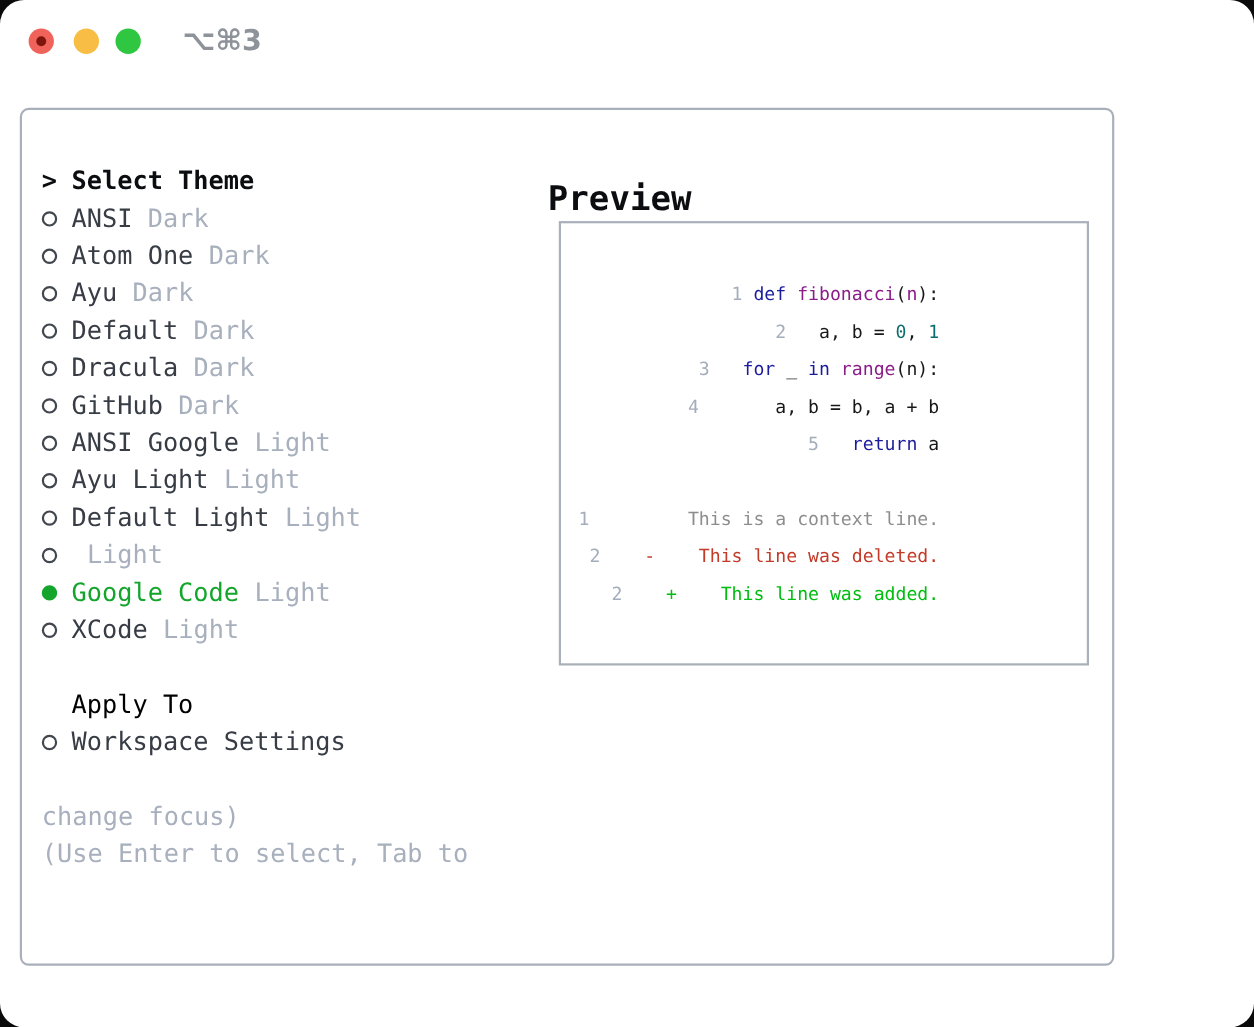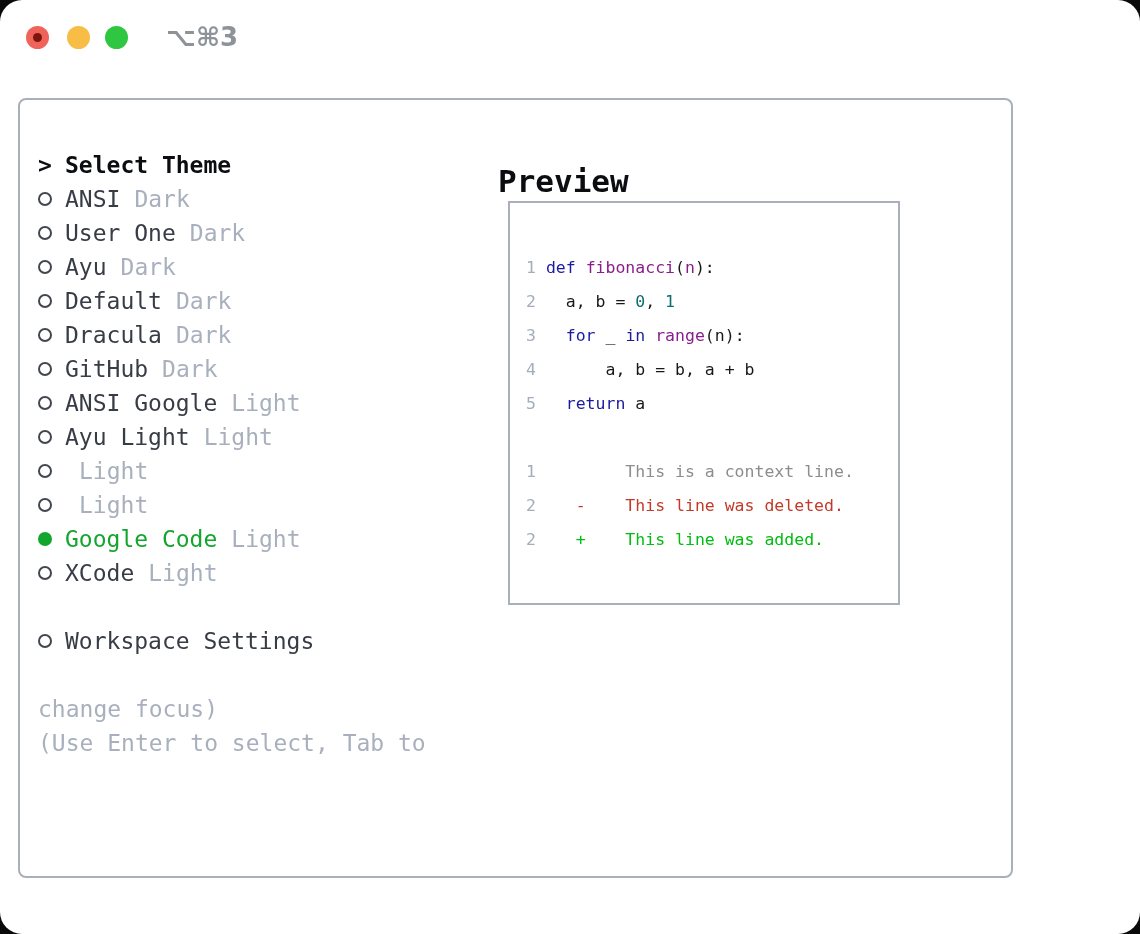--- a/index.html
+++ b/index.html
@@ -41,22 +41,22 @@
   .sel-name{color:var(--accent-green);}
   .sfx{color:var(--muted);margin-left:14px;}
   .apply-hdr{color:#000000;}
   .row.help{color:var(--muted);}
   
   .preview-title{
     position:absolute;left:478px;top:48px;height:34px;line-height:34px;
     font-size:31px;font-weight:bold;color:var(--black-text);margin-top:16px;
   }
   .preview-box{
-    position:absolute;left:488px;top:101px;width:392px;height:404px;
-    border:2px solid var(--border);box-sizing:border-box;background:#fff;
+    position:absolute;left:488px;top:101px;width:482px;height:404px;
+    border:2px solid var(--border);box-sizing:border-box;background:#fff;text-align:right;
   }
   .code{position:absolute;left:16px;top:48px;font-size:16.5px;white-space:pre;}
   .cl{height:34px;line-height:34px;}
   .cl .ln{color:var(--ln);}
   .cl .kw{color:var(--kw);}
   .cl .fn{color:var(--fn);}
   .cl .nm{color:var(--nm);}
   .cl .pl{color:var(--pl);}
   .cl .ctx{color:var(--ctx);}
   .cl .del{color:var(--del);}
@@ -73,32 +73,33 @@
       </span>
     <span class="light yellow"></span>
     <span class="light green"></span>
     <span class="win-title">⌥⌘3</span>
   </div>
 
   <div class="panel">
     <div class="list" id="left-list">
         <div class="row hdr"><span class="mk"><span class="caret">&gt;</span></span><span class="label">Select Theme</span></div>
         <div class="row"><span class="mk"><span class="radio"></span></span><span>ANSI</span><span class="sfx">Dark</span></div>
-        <div class="row"><span class="mk"><span class="radio"></span></span><span>User One</span><span class="sfx">Dark</span></div>
+        <div class="row"><span class="mk"><span class="radio"></span></span><span>Atom One</span><span class="sfx">Dark</span></div>
         <div class="row"><span class="mk"><span class="radio"></span></span><span>Ayu</span><span class="sfx">Dark</span></div>
         <div class="row"><span class="mk"><span class="radio"></span></span><span>Default</span><span class="sfx">Dark</span></div>
         <div class="row"><span class="mk"><span class="radio"></span></span><span>Dracula</span><span class="sfx">Dark</span></div>
         <div class="row"><span class="mk"><span class="radio"></span></span><span>GitHub</span><span class="sfx">Dark</span></div>
         <div class="row"><span class="mk"><span class="radio"></span></span><span>ANSI Google</span><span class="sfx">Light</span></div>
         <div class="row"><span class="mk"><span class="radio"></span></span><span>Ayu Light</span><span class="sfx">Light</span></div>
-        <div class="row"><span class="mk"><span class="radio"></span></span><span class="sfx">Light</span></div>
+        <div class="row"><span class="mk"><span class="radio"></span></span><span>Default Light</span><span class="sfx">Light</span></div>
         <div class="row"><span class="mk"><span class="radio"></span></span><span class="sfx">Light</span></div>
         <div class="row"><span class="mk"><span class="radio sel"></span></span><span class="sel-name">Google Code</span><span class="sfx">Light</span></div>
         <div class="row"><span class="mk"><span class="radio"></span></span><span>XCode</span><span class="sfx">Light</span></div>
         <div class="row"></div>
+        <div class="row"><span class="mk"></span><span class="apply-hdr">Apply To</span></div>
         <div class="row"><span class="mk"><span class="radio"></span></span><span>Workspace Settings</span></div>
         <div class="row"></div>
         <div class="row help">change focus)</div>
         <div class="row help">(Use Enter to select, Tab to</div>
       </div>
 
     <div class="preview-title">Preview</div>
     <div class="preview-box">
       <div class="code" id="code"><div class="cl"><span class="ln">1</span><span class="pl"> </span><span class="kw">def</span><span class="pl"> </span><span class="fn">fibonacci</span><span class="pl">(</span><span class="fn">n</span><span class="pl">):</span></div><div class="cl"><span class="ln">2</span><span class="pl">   a, b = </span><span class="nm">0</span><span class="pl">, </span><span class="nm">1</span></div><div class="cl"><span class="ln">3</span><span class="pl">   </span><span class="kw">for</span><span class="pl"> _ </span><span class="kw">in</span><span class="pl"> </span><span class="fn">range</span><span class="pl">(n):</span></div><div class="cl"><span class="ln">4</span><span class="pl">       a, b = b, a + b</span></div><div class="cl"><span class="ln">5</span><span class="pl">   </span><span class="kw">return</span><span class="pl"> a</span></div><div class="cl">&nbsp;</div><div class="cl"><span class="ln">1</span><span class="ctx">         This is a context line.</span></div><div class="cl"><span class="ln">2</span><span class="del">    -    This line was deleted.</span></div><div class="cl"><span class="ln">2</span><span class="add">    +    This line was added.</span></div></div>
     </div>

